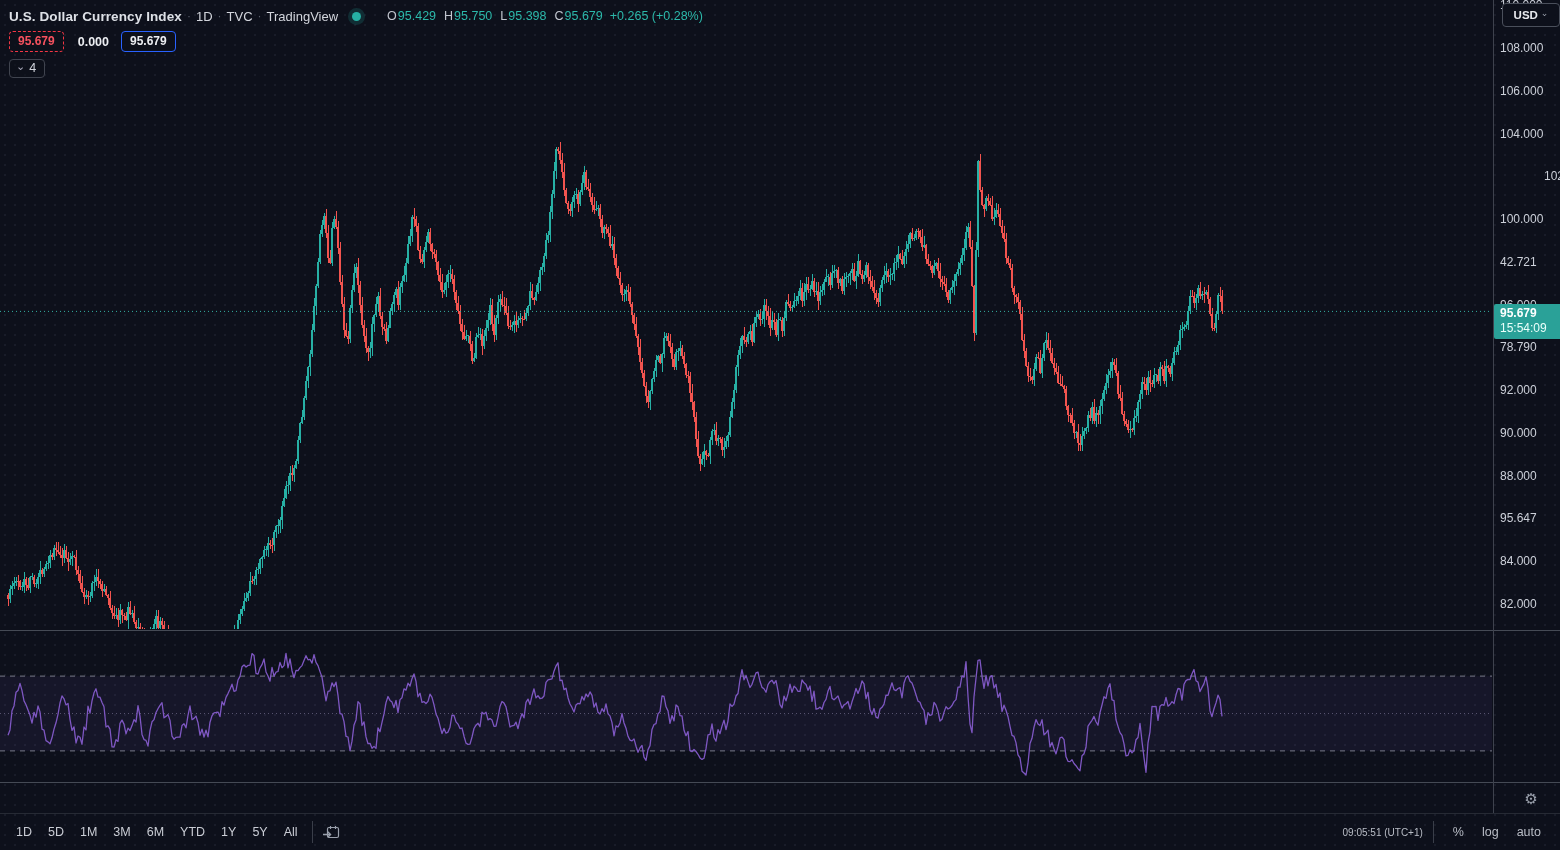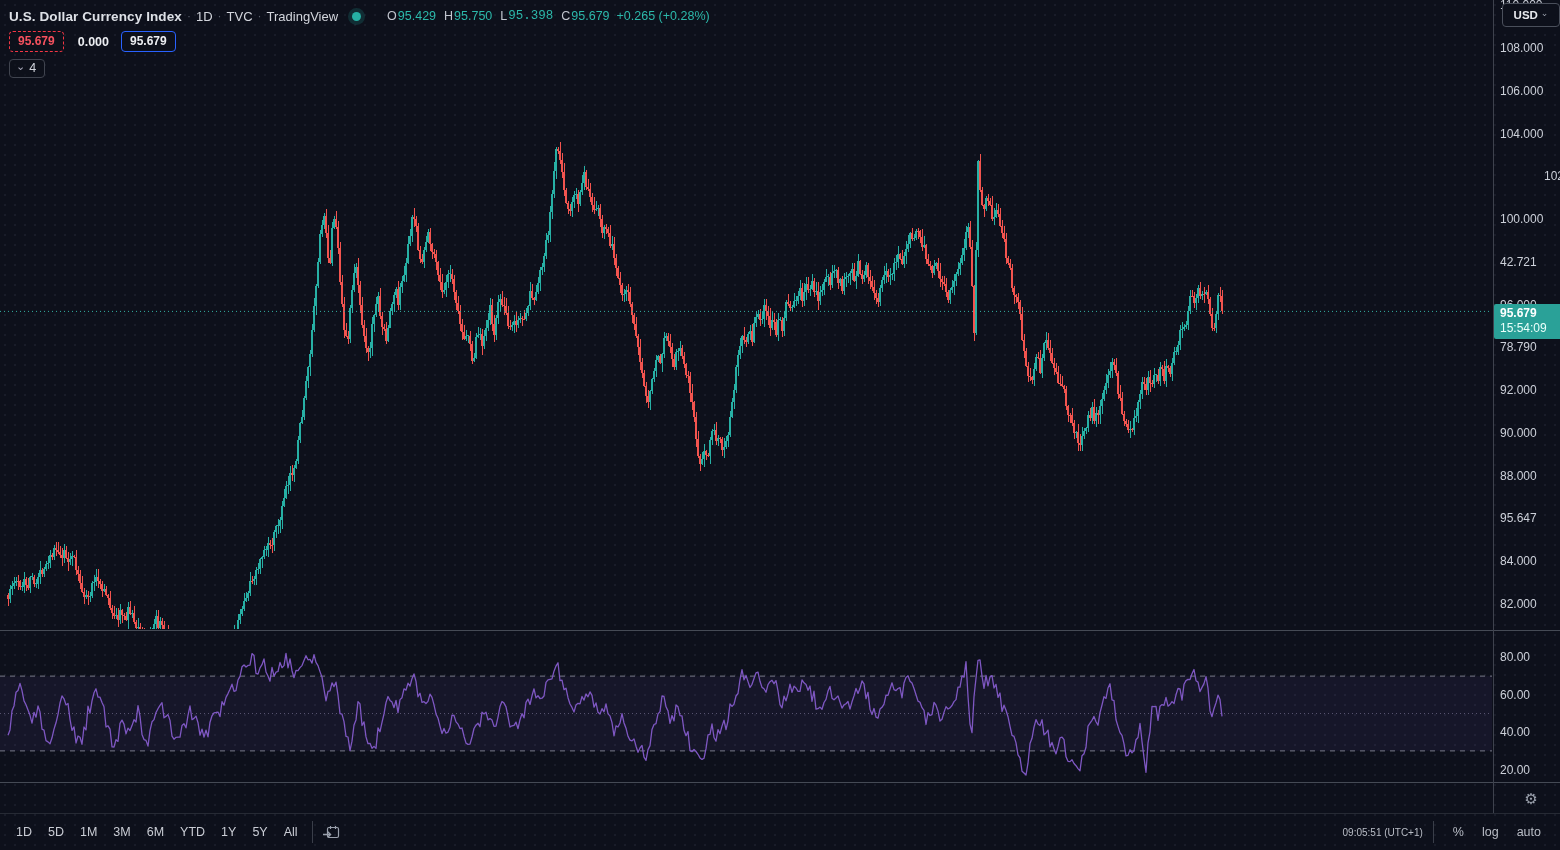--- a/index.html
+++ b/index.html
@@ -100,21 +100,21 @@
     <span class="meta">TVC</span>
     <span class="dot">·</span>
     <span class="meta">TradingView</span>
     <span class="statusdot" id="status-dot" style="background: rgb(38, 176, 164);"></span>
     <span class="ohlc">
       <span class="k">O</span>
         <span class="v ohlc-v" style="color: rgb(44, 184, 170);">95.429</span>
       <span class="k">H</span>
         <span class="v ohlc-v" style="color: rgb(44, 184, 170);">95.750</span>
       <span class="k">L</span>
-        <span class="v ohlc-v" style="color: rgb(44, 184, 170); font-family: Liberation Mono, monospace;">95.398</span>
+        <span class="v ohlc-v" style="color: rgb(44, 184, 170);">95.398</span>
       <span class="k">C</span>
         <span class="v ohlc-v" style="color: rgb(44, 184, 170);">95.679</span>
       <span class="v ohlc-v" style="margin-left: 7px; color: rgb(44, 184, 170);">+0.265 (+0.28%)</span>
     </span>
   </div>
 
   <div class="abs legend2">
     <span class="pricebox box-red">95.679</span>
     <span class="zero">0.000</span>
     <span class="pricebox box-blue">95.679</span>
@@ -135,26 +135,20 @@
       <div class="axis-label" style="top: 212px; left: 7px;">100.000</div>
       <div class="axis-label" style="top: 254.75px; left: 7px;">42.721</div>
       <div class="axis-label" style="top: 297.5px; left: 7px;">96.000</div>
       <div class="axis-label" style="top: 340.25px; left: 7px;">78.790</div>
       <div class="axis-label" style="top: 383px; left: 7px;">92.000</div>
       <div class="axis-label" style="top: 425.75px; left: 7px;">90.000</div>
       <div class="axis-label" style="top: 468.5px; left: 7px;">88.000</div>
       <div class="axis-label" style="top: 511.25px; left: 7px;">95.647</div>
       <div class="axis-label" style="top: 554px; left: 7px;">84.000</div>
       <div class="axis-label" style="top: 596.75px; left: 7px;">82.000</div>
-    </div>
-  <div id="rsi-axis" class="abs" style="left:1493px;top:631px;width:67px;height:151px;z-index:4">
-      <div class="axis-label" style="top: 19.4px; left: 7px;">80.00</div>
-      <div class="axis-label" style="top: 56.8px; left: 7px;">60.00</div>
-      <div class="axis-label" style="top: 94.2px; left: 7px;">40.00</div>
-      <div class="axis-label" style="top: 131.6px; left: 7px;">20.00</div>
     </div>
 
   <div class="abs usd-btn">
     <span>USD</span>
     <span class="chev">⌄</span>
   </div>
 
   <div class="abs badge" id="price-badge" style="background: rgb(42, 161, 152); top: 304.361px;">
     <div>95.679</div>
     <div class="cd">15:54:09</div>

